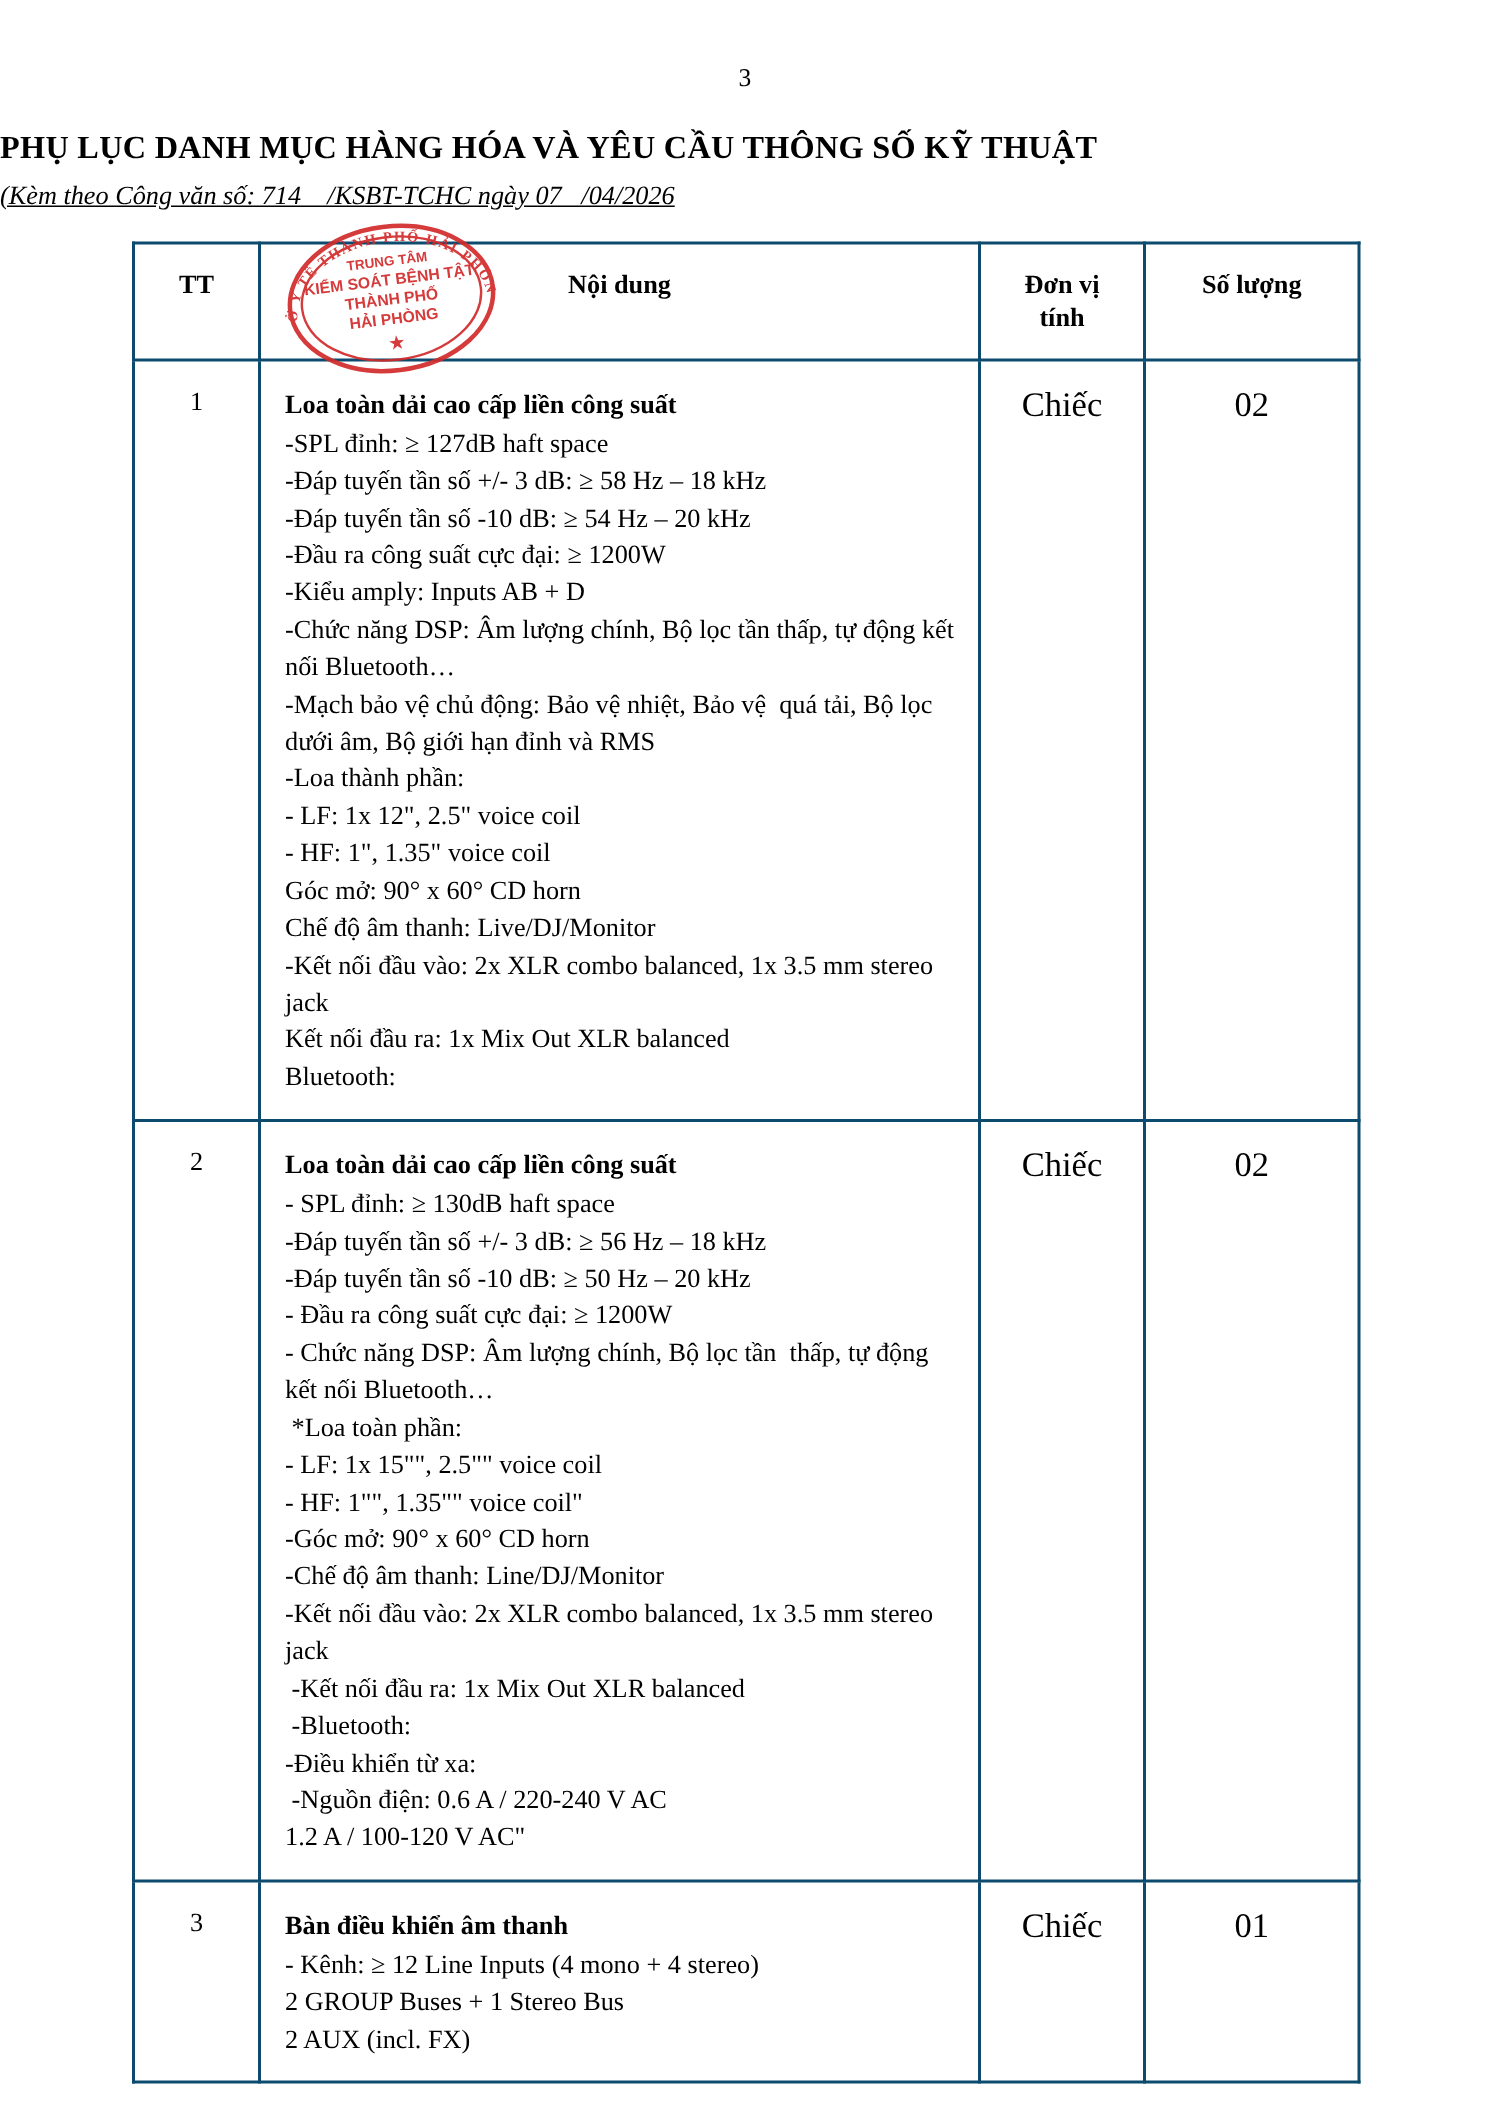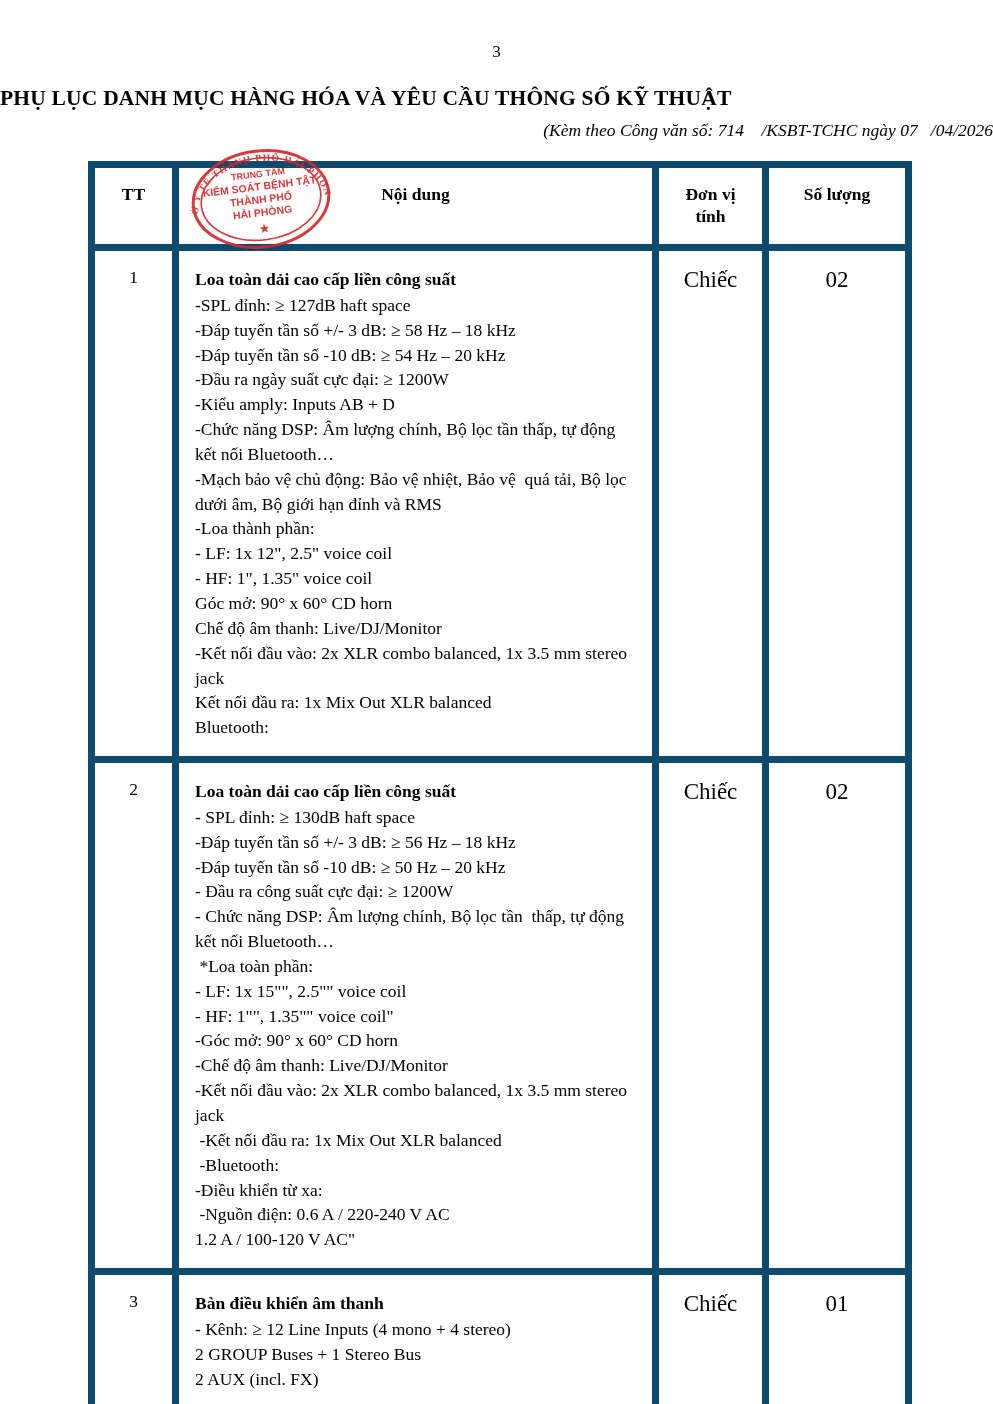--- a/index.html
+++ b/index.html
@@ -26,37 +26,38 @@
     font-family: "Liberation Serif", serif;
   }
   .doc-title {
     font-weight: bold;
     font-size: 21.5px;
     letter-spacing: 0.2px;
     margin-top: 24px;
     font-family: "Liberation Serif", serif;
   }
   .subtitle-block {
-    text-align: right;
+    text-align: left;
     font-style: italic;
     font-size: 17.5px;
     margin-top: 6px;
     line-height: 1.5;
+    text-decoration: underline;
   }
   .subtitle-line { white-space: pre; }
   .tbl-wrap {
     margin: 18px 88px 0 88px;
   }
   table.main {
     border-collapse: collapse;
     width: 817px;
     table-layout: fixed;
   }
   table.main th, table.main td {
-    border: 7px solid #0c4a6e;
+    border: 2px solid #0c4a6e;
     vertical-align: top;
     padding: 16px;
   }
   th.h {
     text-align: center;
     font-weight: bold;
     font-size: 17.5px;
     padding: 10px 4px;
     vertical-align: middle;
     line-height: 1.25;
@@ -153,21 +154,21 @@
       </thead>
       <tbody>
 
         <tr>
           <td class="tt">1</td>
           <td class="nd">
             <span class="item-title">Loa toàn dải cao cấp liền công suất</span>
             <span class="ln">-SPL đỉnh: ≥ 127dB haft space</span>
             <span class="ln">-Đáp tuyến tần số +/- 3 dB: ≥ 58 Hz – 18 kHz</span>
             <span class="ln">-Đáp tuyến tần số -10 dB: ≥ 54 Hz – 20 kHz</span>
-            <span class="ln">-Đầu ra ngày suất cực đại: ≥ 1200W</span>
+            <span class="ln">-Đầu ra công suất cực đại: ≥ 1200W</span>
             <span class="ln">-Kiểu amply: Inputs AB + D</span>
             <span class="ln">-Chức năng DSP: Âm lượng chính, Bộ lọc tần thấp, tự động kết nối Bluetooth…</span>
             <span class="ln">-Mạch bảo vệ chủ động: Bảo vệ nhiệt, Bảo vệ  quá tải, Bộ lọc dưới âm, Bộ giới hạn đỉnh và RMS</span>
             <span class="ln">-Loa thành phần:</span>
             <span class="ln">- LF: 1x 12", 2.5" voice coil</span>
             <span class="ln">- HF: 1", 1.35" voice coil</span>
             <span class="ln">Góc mở: 90° x 60° CD horn</span>
             <span class="ln">Chế độ âm thanh: Live/DJ/Monitor</span>
             <span class="ln">-Kết nối đầu vào: 2x XLR combo balanced, 1x 3.5 mm stereo jack</span>
             <span class="ln">Kết nối đầu ra: 1x Mix Out XLR balanced</span>
@@ -183,21 +184,21 @@
             <span class="item-title">Loa toàn dải cao cấp liền công suất</span>
             <span class="ln">- SPL đỉnh: ≥ 130dB haft space</span>
             <span class="ln">-Đáp tuyến tần số +/- 3 dB: ≥ 56 Hz – 18 kHz</span>
             <span class="ln">-Đáp tuyến tần số -10 dB: ≥ 50 Hz – 20 kHz</span>
             <span class="ln">- Đầu ra công suất cực đại: ≥ 1200W</span>
             <span class="ln">- Chức năng DSP: Âm lượng chính, Bộ lọc tần  thấp, tự động kết nối Bluetooth…</span>
             <span class="ln"> *Loa toàn phần:</span>
             <span class="ln">- LF: 1x 15"", 2.5"" voice coil</span>
             <span class="ln">- HF: 1"", 1.35"" voice coil"</span>
             <span class="ln">-Góc mở: 90° x 60° CD horn</span>
-            <span class="ln">-Chế độ âm thanh: Live/DJ/Monitor</span>
+            <span class="ln">-Chế độ âm thanh: Line/DJ/Monitor</span>
             <span class="ln">-Kết nối đầu vào: 2x XLR combo balanced, 1x 3.5 mm stereo jack</span>
             <span class="ln"> -Kết nối đầu ra: 1x Mix Out XLR balanced</span>
             <span class="ln"> -Bluetooth:</span>
             <span class="ln">-Điều khiển từ xa:</span>
             <span class="ln"> -Nguồn điện: 0.6 A / 220-240 V AC</span>
             <span class="ln">1.2 A / 100-120 V AC"</span>
           </td>
           <td class="dv">Chiếc</td>
           <td class="sl">02</td>
         </tr>

